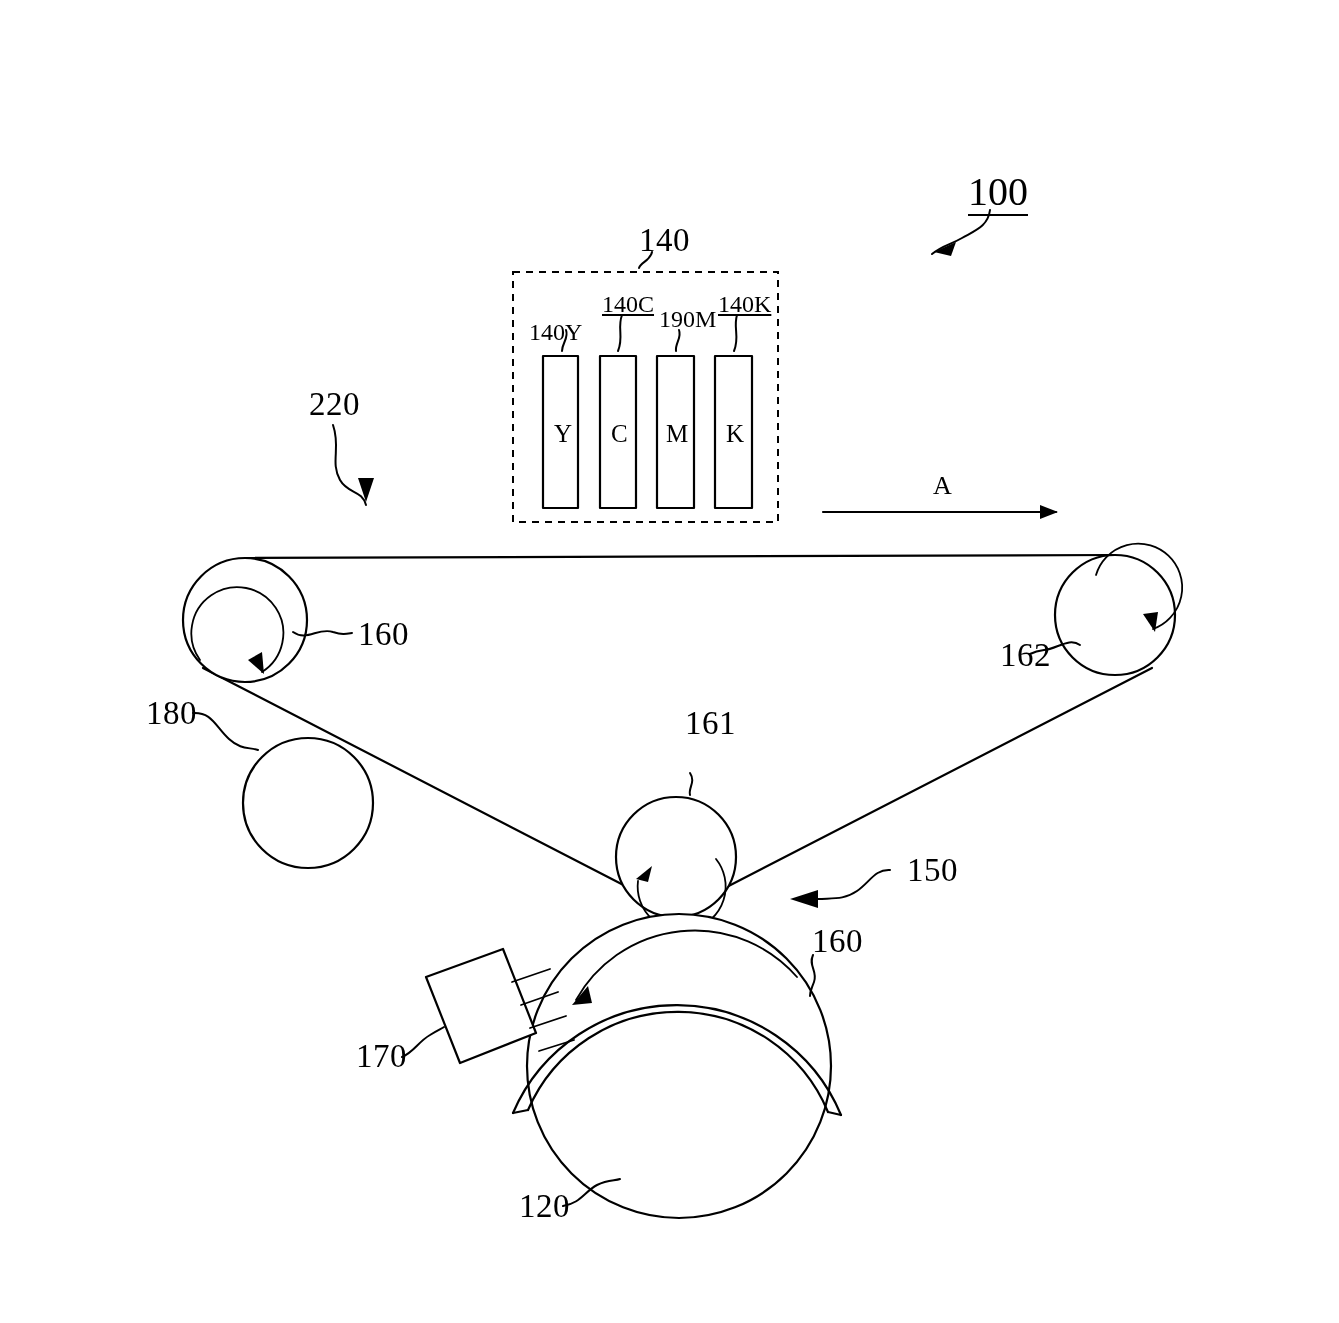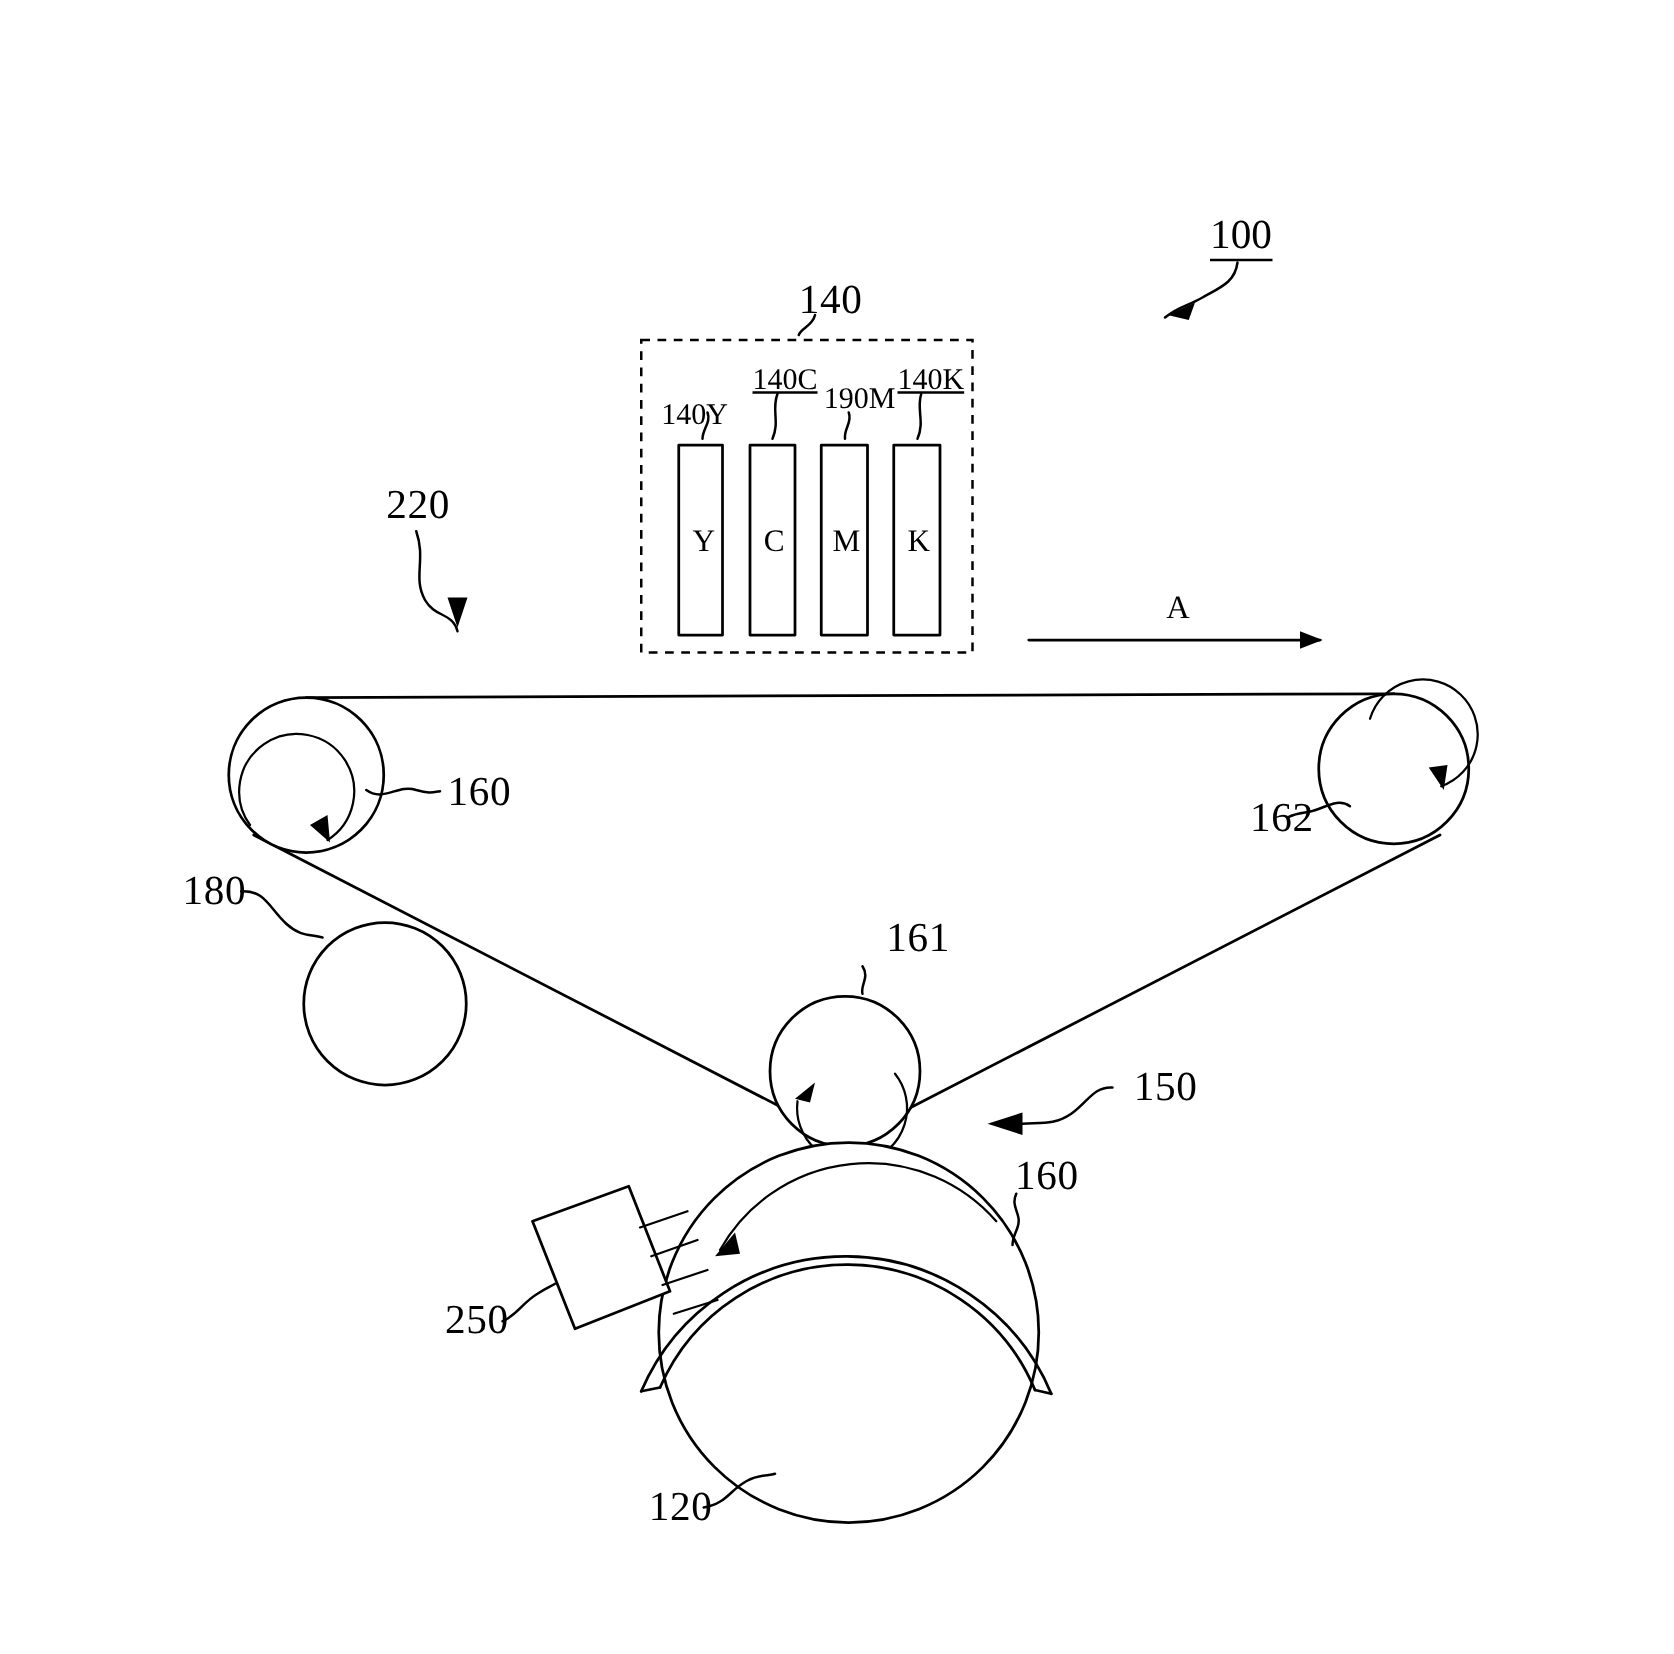--- a/index.html
+++ b/index.html
@@ -67,21 +67,21 @@
     position: absolute;
     font-family: "Liberation Serif", serif;
     font-size: 24px;
     color: #000000;
     white-space: nowrap;
     line-height: 1;
   }
   .figtitle {
     position: absolute;
     font-family: "Liberation Serif", serif;
-    font-size: 33px;
+    font-size: 40px;
     color: #000000;
     white-space: nowrap;
     line-height: 1;
     border-bottom: 2.5px solid #000;
     padding-bottom: 2px;
   }
   .dirlabel {
     position: absolute;
     font-family: "Liberation Serif", serif;
     font-size: 26px;
@@ -234,23 +234,23 @@
   <div class="modlabel" style="left:726px; top:421px; font-size:25px;">K</div>
 
   <div class="dirlabel" style="left:933px; top:473px;">A</div>
 
   <div class="reflabel" style="left:358px; top:618px;">160</div>
 
   <div class="reflabel" style="left:1000px; top:639px;">162</div>
 
   <div class="reflabel" style="left:146px; top:697px;">180</div>
 
-  <div class="reflabel" style="left:685px; top:735px;margin-left:24px;">161</div>
+  <div class="reflabel" style="left:685px; top:707px;">161</div>
 
   <div class="reflabel" style="left:907px; top:854px;">150</div>
 
   <div class="reflabel" style="left:812px; top:925px;">160</div>
 
-  <div class="reflabel" style="left:356px; top:1040px;">250</div>
+  <div class="reflabel" style="left:356px; top:1040px;">170</div>
 
   <div class="reflabel" style="left:519px; top:1190px;">120</div>
 
 </div>
 
 </body></html>

